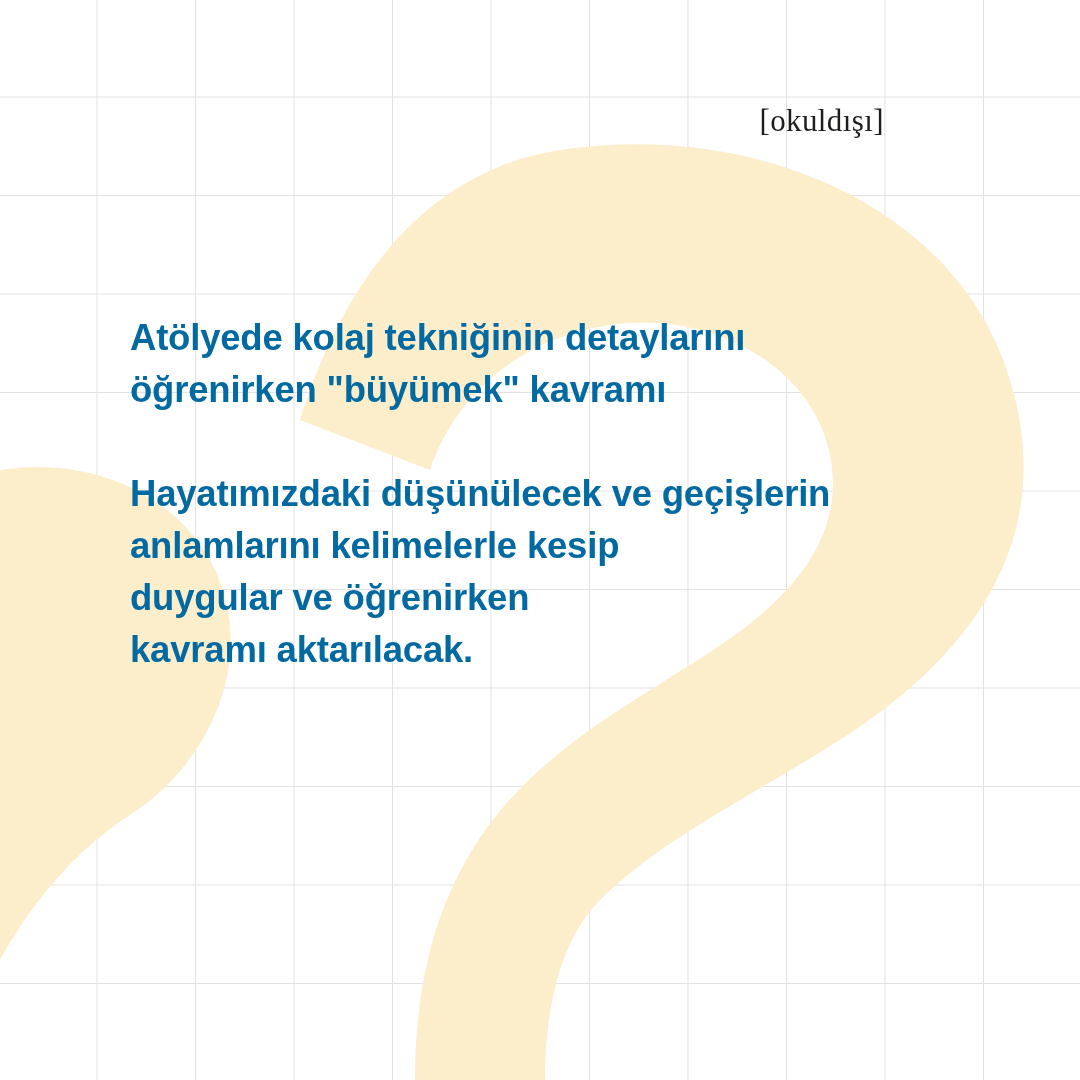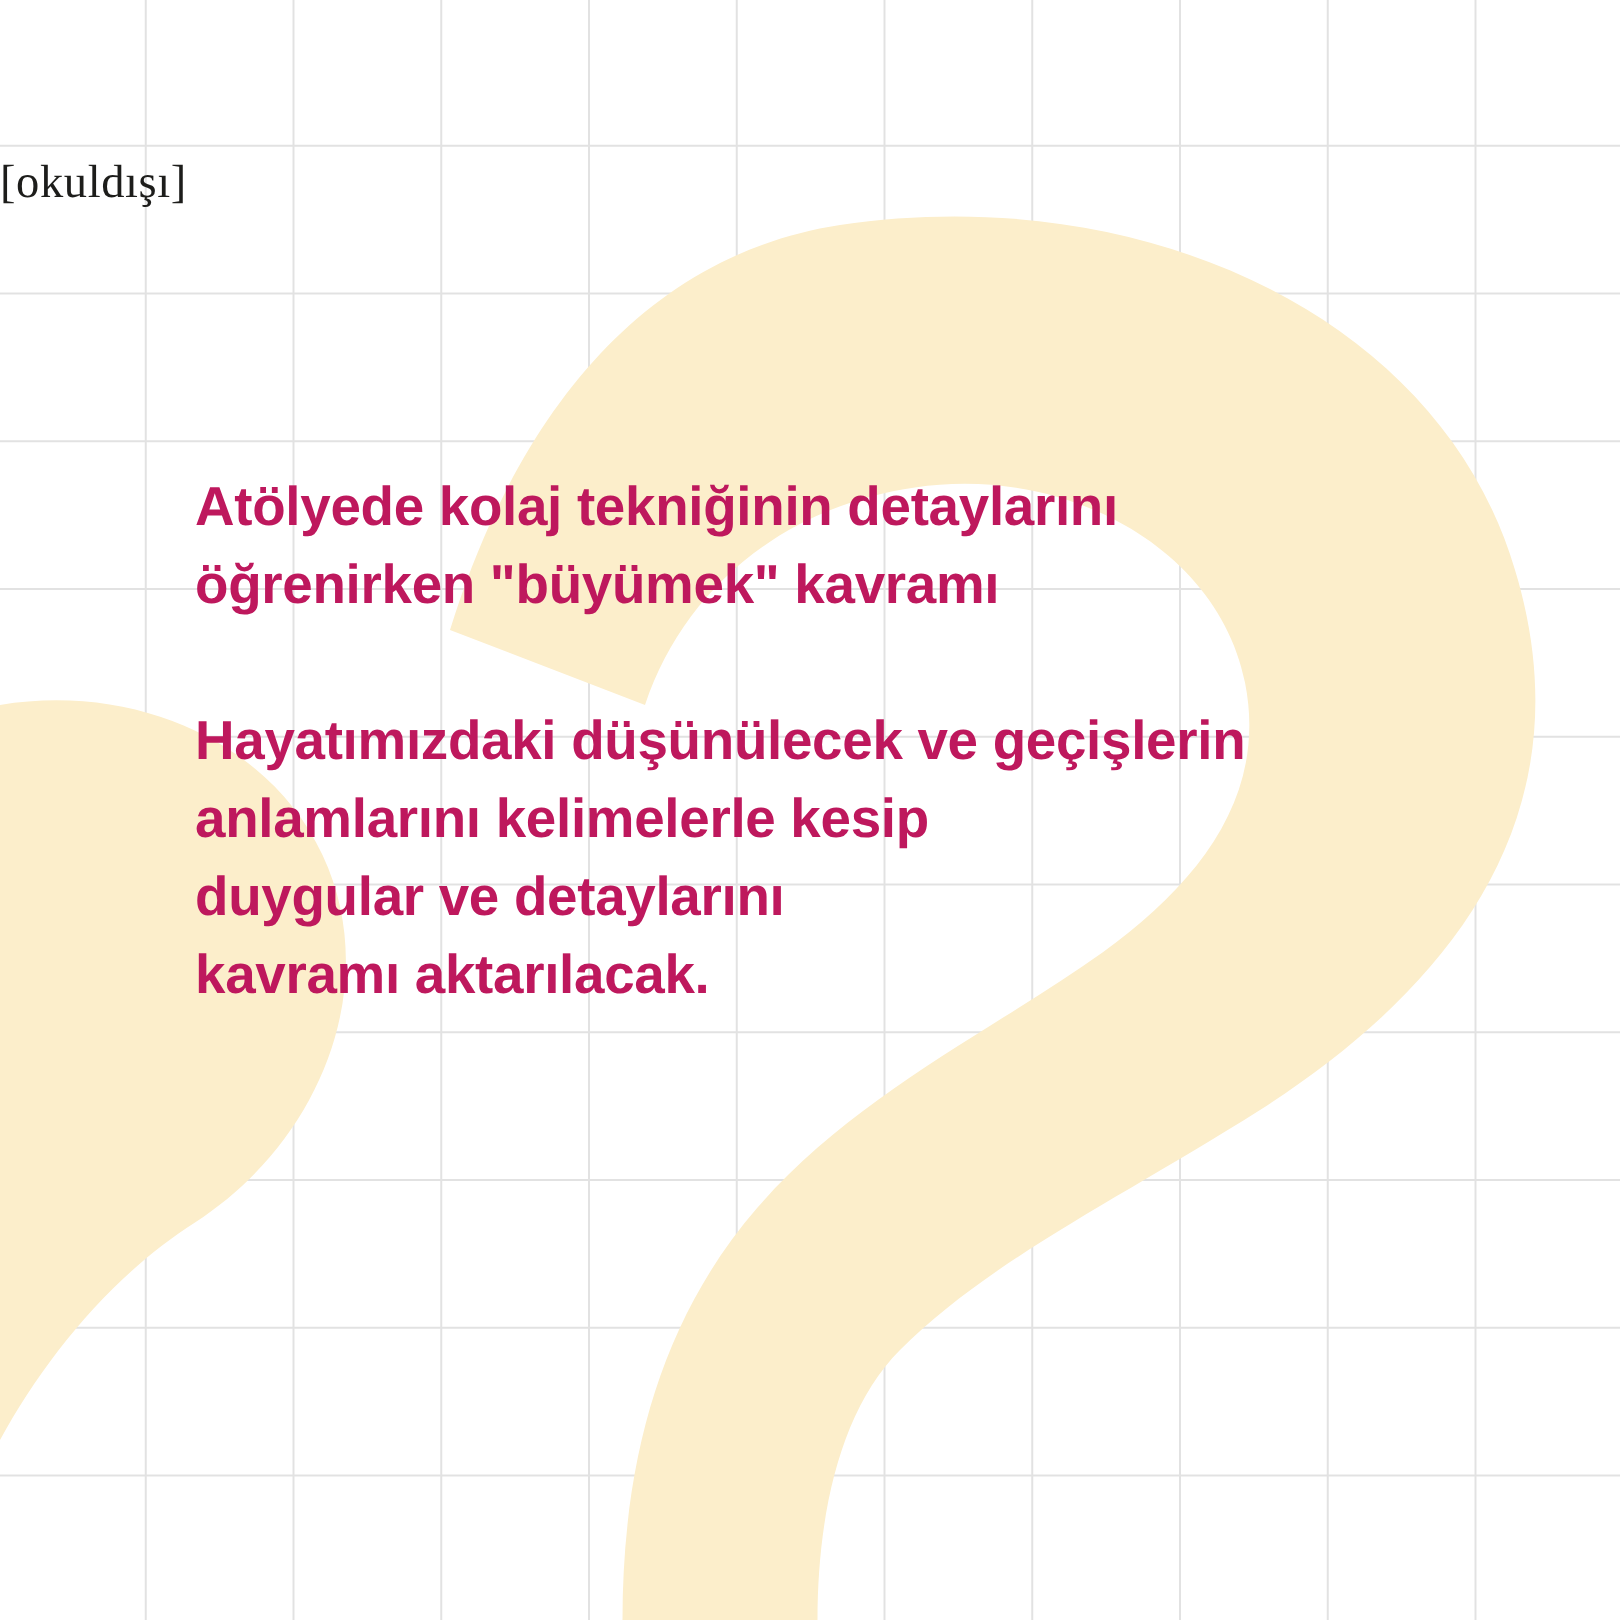--- a/index.html
+++ b/index.html
@@ -52,33 +52,33 @@
     position: absolute;
     inset: 0;
     z-index: 3;
   }
 
   #brand-mark {
     position: absolute;
     top: 103px;
     left: 0;
     width: 884px;
-    text-align: left;
+    text-align: right;
     font-family: "Liberation Serif", serif;
     font-size: 31px;
     letter-spacing: 0.4px;
     color: #1d1d1b;
   }
 
   #body-text {
     position: absolute;
     top: 312px;
     left: 130px;
     width: 850px;
-    color: #be185d;
+    color: #0369a1;
     font-size: 36.5px;
     font-weight: bold;
     line-height: 52px;
     letter-spacing: -0.2px;
   }
 
   .para {
     margin: 0;
   }
   .para + .para {
@@ -129,19 +129,19 @@
     <div id="body-text">
 
       <p class="para">
         <span class="line">Atölyede kolaj tekniğinin detaylarını</span>
         <span class="line">öğrenirken "büyümek" kavramı</span>
       </p>
 
       <p class="para">
         <span class="line">Hayatımızdaki düşünülecek ve geçişlerin</span>
         <span class="line">anlamlarını kelimelerle kesip</span>
-        <span class="line">duygular ve detaylarını</span>
+        <span class="line">duygular ve öğrenirken</span>
         <span class="line">kavramı aktarılacak.</span>
       </p>
 
     </div>
   </div>
 </div>
 
 </body></html>

